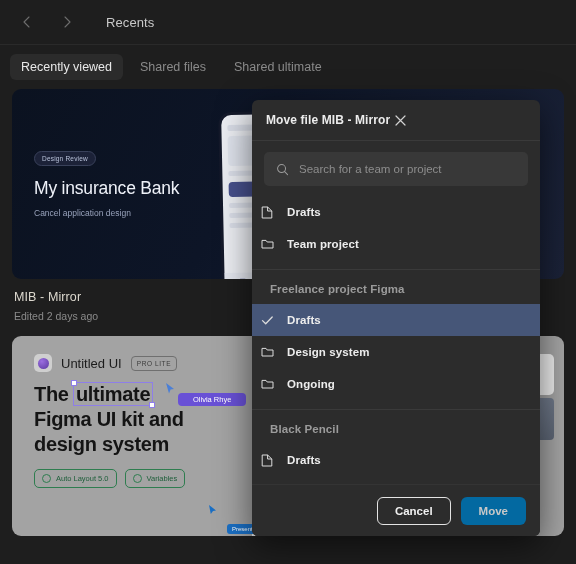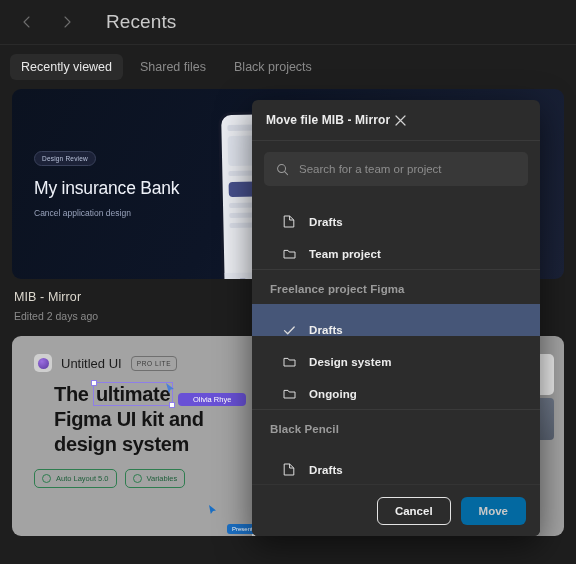--- a/index.html
+++ b/index.html
@@ -37,21 +37,21 @@
     width: 26px;
     height: 26px;
     display: flex;
     align-items: center;
     justify-content: center;
     color: #6e6e6e;
   }
   .navbtn svg { display: block; }
   .page-title {
     margin-left: 26px;
-    font-size: 19px;
+    font-size: 13px;
     color: #c9c9c9;
     letter-spacing: .1px;
   }
 
   .tabsrow {
     height: 44px;
     flex: 0 0 44px;
     display: flex;
     align-items: center;
     gap: 6px;
@@ -246,21 +246,20 @@
     padding: 3px 5px;
   }
   .k-h {
     padding: 10px 0 0 22px;
     font-size: 20px;
     line-height: 25px;
     color: #141414;
     font-weight: bold;
     letter-spacing: -.3px;
     max-width: 150px;
-    margin-left: 20px;
   }
   .k-sel {
     position: relative;
     outline: 1px solid #8e7ee8;
     padding: 0 2px;
   }
   .k-sel::before, .k-sel::after {
     content: "";
     position: absolute;
     width: 4px; height: 4px;
@@ -445,23 +444,23 @@
   .m-search .ic { color: #9a9a9a; display: flex; }
 
   .m-list {
     flex: 1 1 auto;
     overflow: hidden;
     position: relative;
   }
   .m-row {
     height: 32px;
     display: flex;
-    align-items: flex-end;
+    align-items: center;
     gap: 13px;
-    padding: 0 12px 0 30px;
+    padding: 0 12px 0 8px;
     box-sizing: border-box;
   }
   .m-row .ic {
     width: 14px;
     display: flex;
     align-items: center;
     justify-content: center;
     color: #dcdcdc;
     flex: 0 0 14px;
   }
@@ -529,21 +528,21 @@
       <svg width="14" height="14" viewBox="0 0 14 14" fill="none">
         <path d="M5 2l5 5-5 5" stroke="currentColor" stroke-width="1.1" stroke-linecap="round" stroke-linejoin="round"></path>
       </svg>
     </div>
     <div class="page-title">Recents</div>
   </div>
 
   <div class="tabsrow">
     <div class="tab active">Recently viewed</div>
     <div class="tab">Shared files</div>
-    <div class="tab">Black projects</div>
+    <div class="tab">Shared ultimate</div>
   </div>
 
   <div class="content">
 
     <div class="card card1">
       <div class="hero-left">
         <div class="badge-review">Design Review</div>
         <div class="hero-h">My insurance Bank</div>
         <div class="hero-sub">Cancel application design</div>
       </div>

